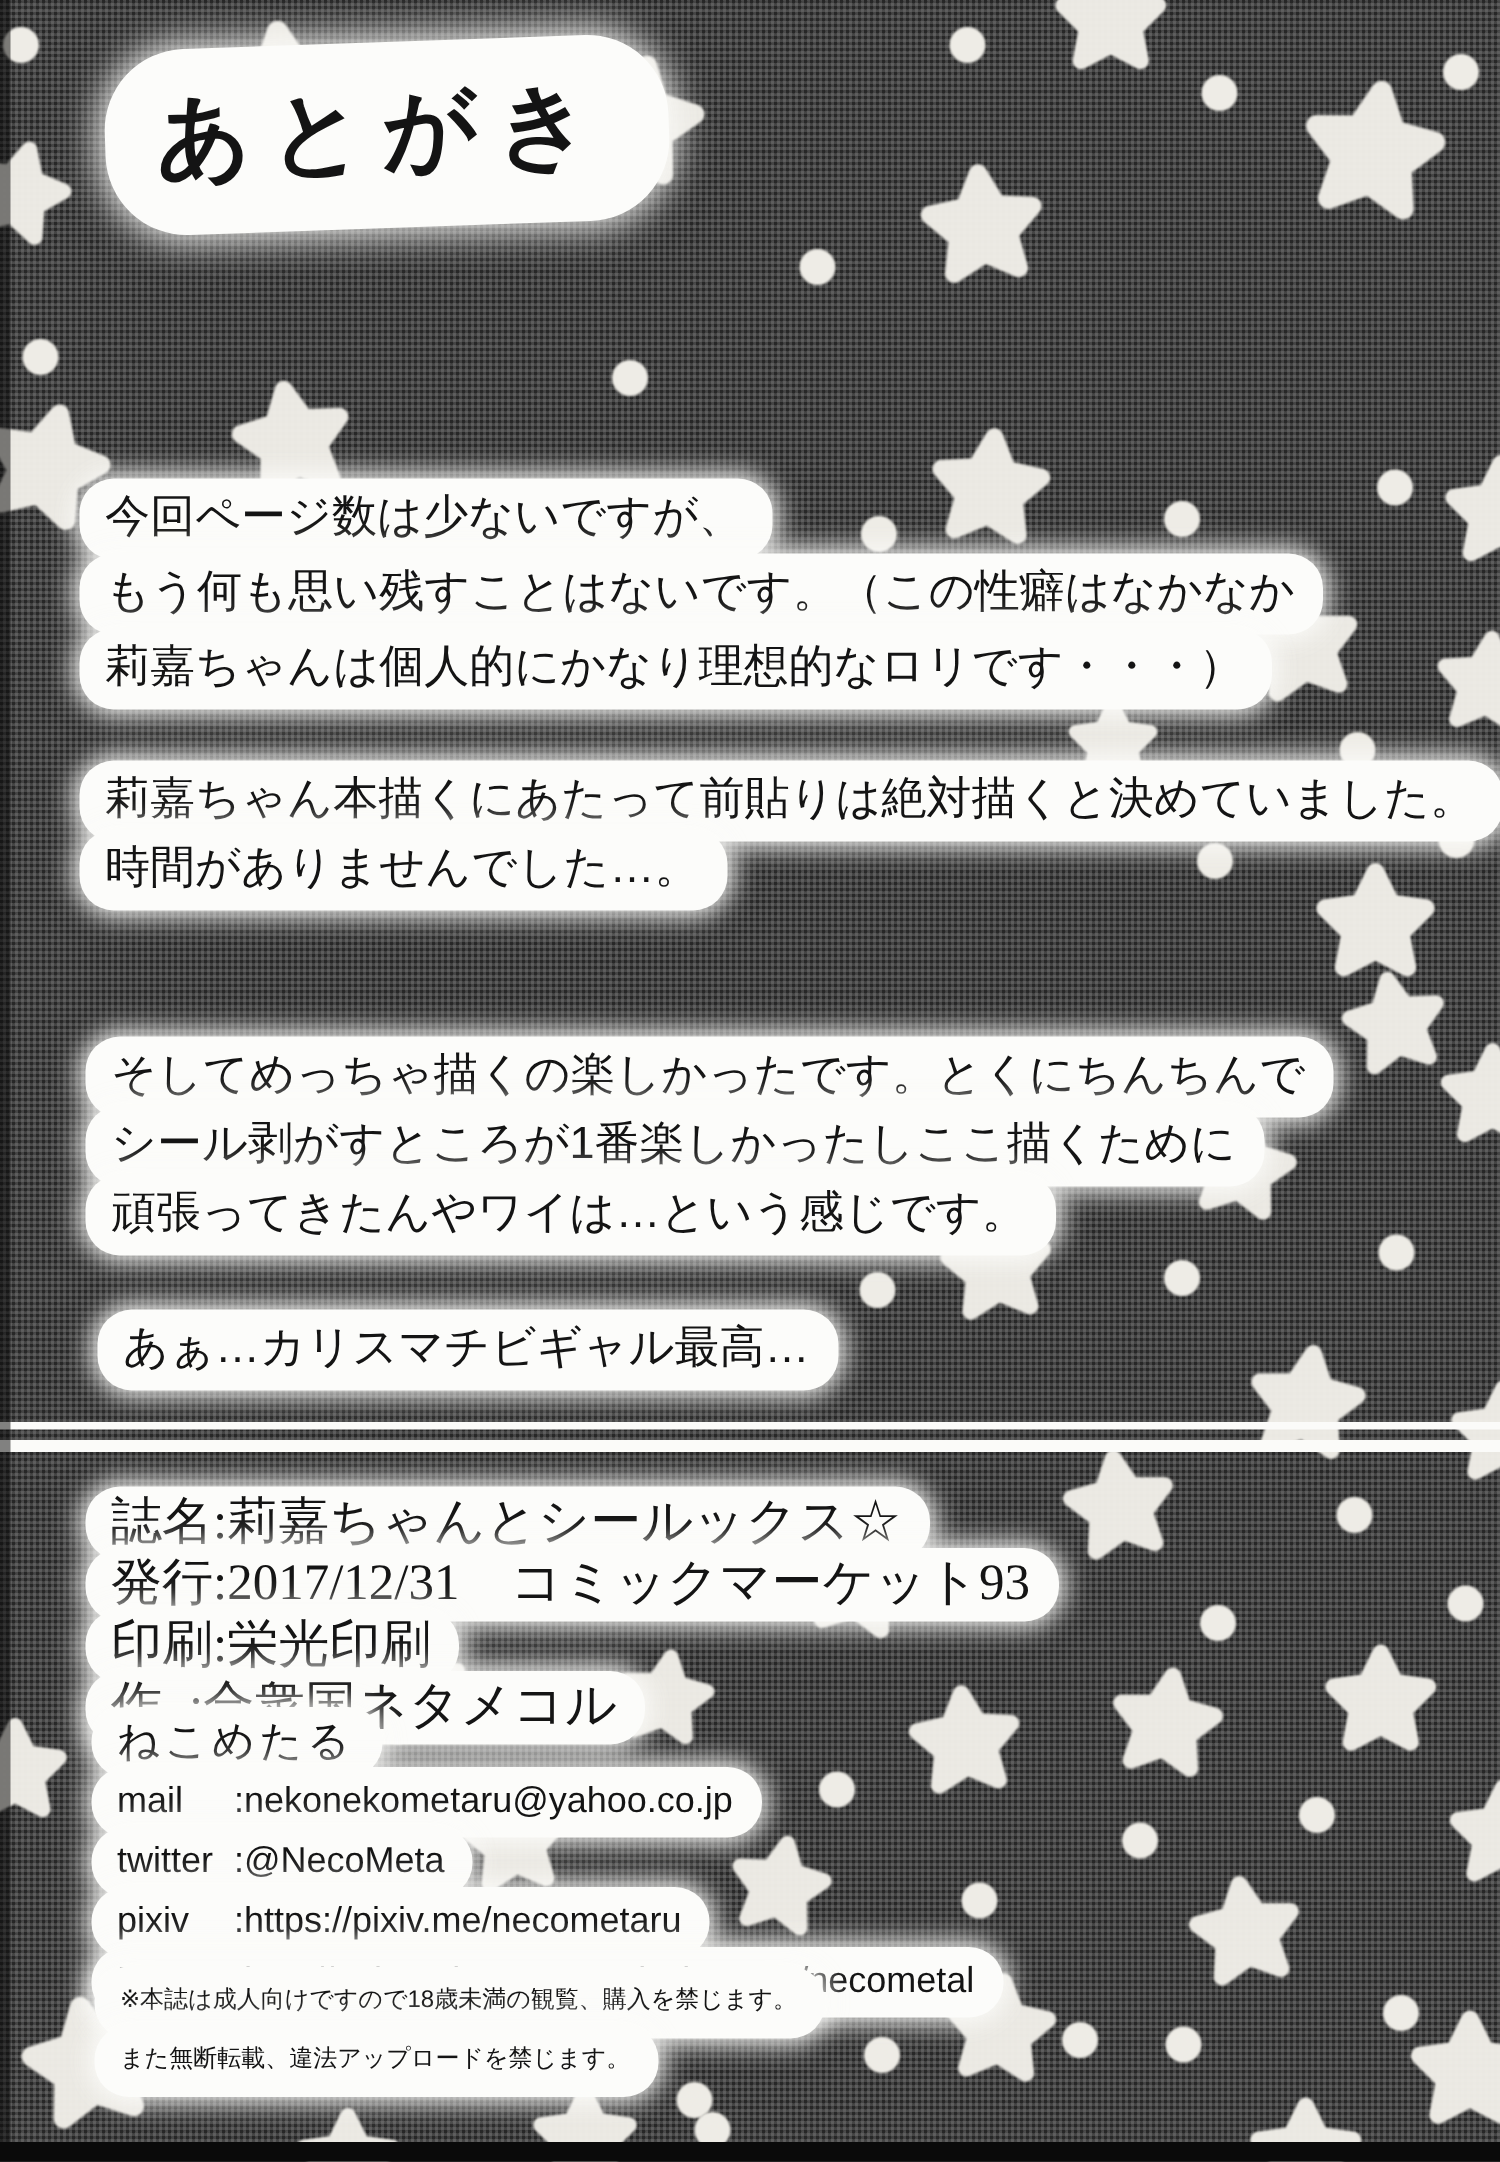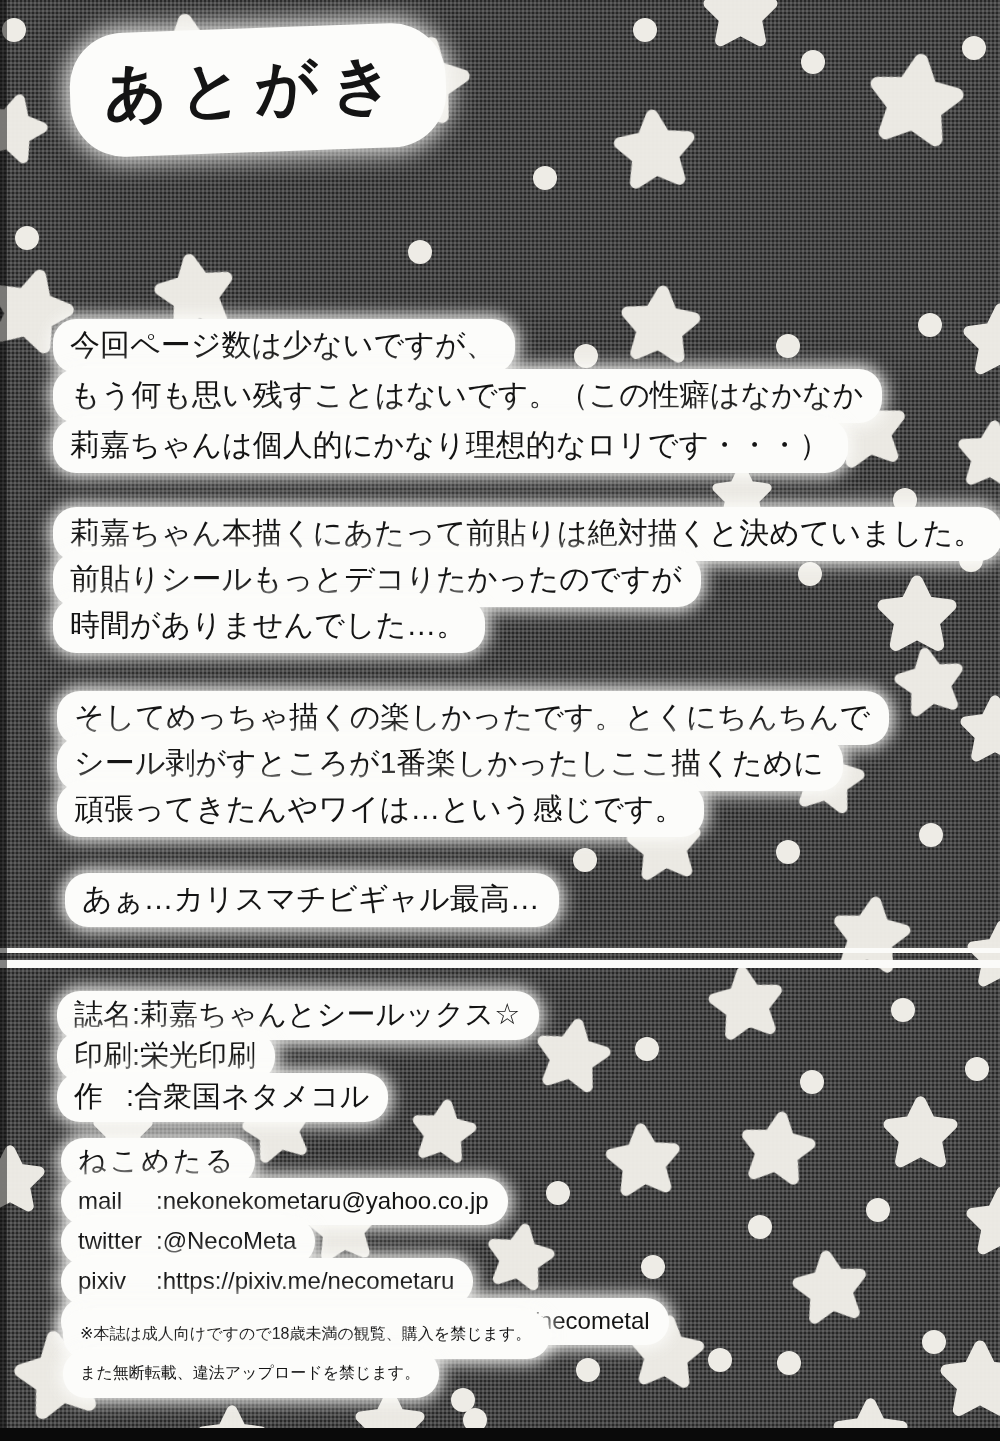--- a/index.html
+++ b/index.html
@@ -39,21 +39,21 @@
   .title-bubble{
     font-size:62px;font-weight:bold;letter-spacing:12px;line-height:72px;
     padding:10px 26px 14px 20px;border-radius:40px;
     transform:rotate(-2deg);
     box-shadow:0 0 0 14px #fcfcfa, 0 0 24px 18px rgba(252,252,250,.92);
   }
   .divider{position:absolute;left:0;width:1000px;background:#fbfbf9;z-index:2;}
   .divider.thin{top:948px;height:5px;}
   .divider.thick{top:960px;height:8px;}
   .colophon-row,.contact-row{display:flex;align-items:baseline;}
-  .colophon{font-size:29px;line-height:29px;}
+  .colophon{font-size:34px;line-height:29px;font-family:Liberation Serif, serif;}
   .colophon .line{margin-bottom:6px;}
   .colophon .lbl{display:inline-block;min-width:52px;}
   .contact{font-size:24px;line-height:27px;}
   .contact .line{margin-bottom:7px;}
   .contact .lbl{display:inline-block;min-width:78px;}
   .circle-name{font-size:28px;font-weight:normal;letter-spacing:3px;}
   .disclaimer{font-size:16px;line-height:28px;}
   .disclaimer .line{margin-bottom:5px;}
   
   .edge-left{position:absolute;left:0;top:0;width:7px;height:100%;background:rgba(8,8,8,.5);z-index:4;}
@@ -299,21 +299,20 @@
 
 
   <div class="block fs-body gap-lg" style="left:60px;top:326px;">
     <div class="line"><span class="bubble">今回ページ数は少ないですが、</span></div>
     <div class="line"><span class="bubble">もう何も思い残すことはないです。（この性癖はなかなか</span></div>
     <div class="line"><span class="bubble">莉嘉ちゃんは個人的にかなり理想的なロリです・・・）</span></div>
   </div>
 
   <div class="block fs-body gap-md" style="left:60px;top:514px;">
     <div class="line"><span class="bubble">莉嘉ちゃん本描くにあたって前貼りは絶対描くと決めていました。</span></div>
-    <div class="line"><span class="bubble">前貼りシールもっとデコりたかったのですが</span></div>
     <div class="line"><span class="bubble">時間がありませんでした…。</span></div>
   </div>
 
   <div class="block fs-body gap-md" style="left:64px;top:698px;">
     <div class="line"><span class="bubble">そしてめっちゃ描くの楽しかったです。とくにちんちんで</span></div>
     <div class="line"><span class="bubble">シール剥がすところが1番楽しかったしここ描くために</span></div>
     <div class="line"><span class="bubble">頑張ってきたんやワイは…という感じです。</span></div>
   </div>
 
   <div class="block fs-body" style="left:72px;top:880px;">
@@ -321,20 +320,23 @@
   </div>
 
   <div class="divider thin"></div>
   <div class="divider thick"></div>
 
   <div class="block colophon" style="left:64px;top:998px;">
     <div class="line colophon-row">
       <span class="bubble"><span class="lbl">誌名</span><span>:莉嘉ちゃんとシールックス☆</span></span>
     </div>
     <div class="line colophon-row">
+      <span class="bubble"><span class="lbl">発行</span><span>:2017/12/31　コミックマーケット93</span></span>
+    </div>
+    <div class="line colophon-row">
       <span class="bubble"><span class="lbl">印刷</span><span>:栄光印刷</span></span>
     </div>
     <div class="line colophon-row">
       <span class="bubble"><span class="lbl">作</span><span>:合衆国ネタメコル</span></span>
     </div>
   </div>
 
   <div class="block contact" style="left:68px;top:1145px;">
     <div class="line">
       <span class="bubble circle-name">ねこめたる</span>

